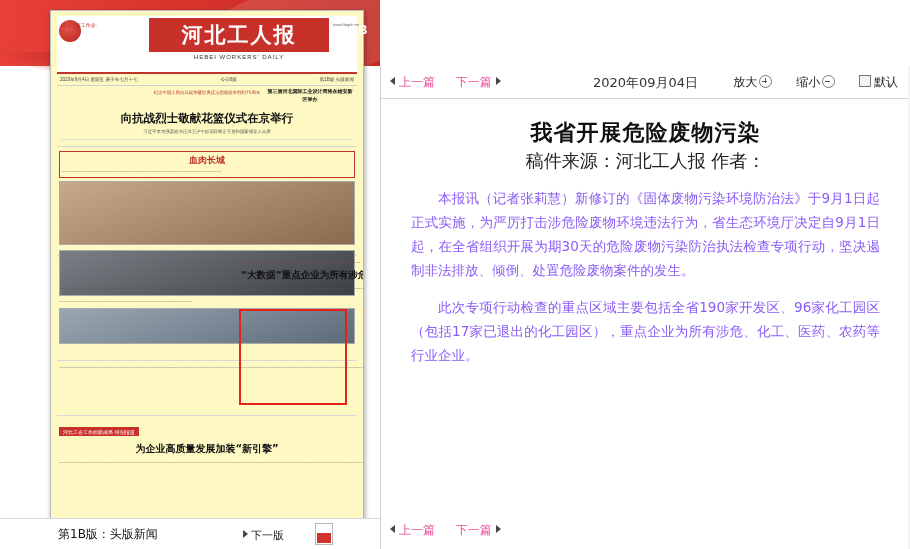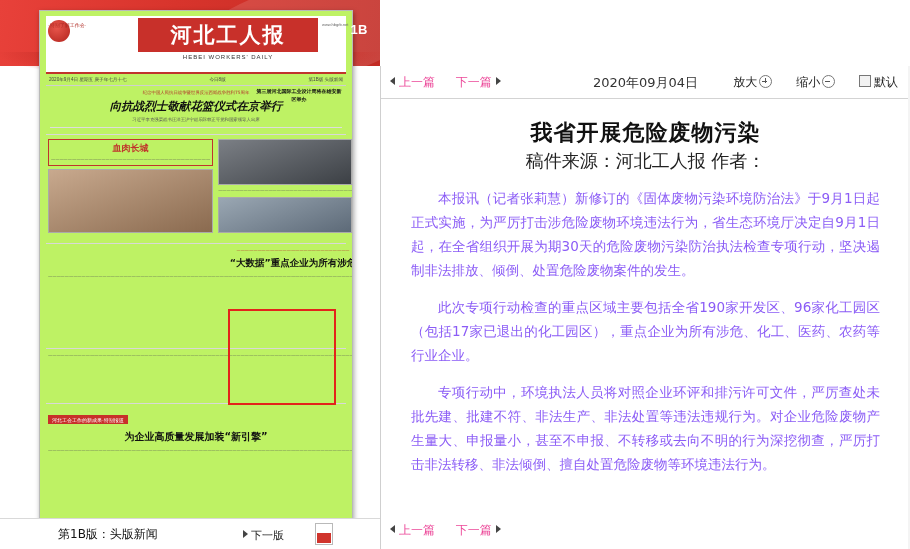--- a/index.html
+++ b/index.html
@@ -50,23 +50,23 @@
     right: 12px; top: 22px;
     color: #ffffff;
     font-size: 13px;
     font-weight: bold;
     letter-spacing: 0.5px;
   }
 
   
   .paper {
     position: absolute;
-    left: 39px; top: 10px;
+    left: 50px; top: 10px;
     width: 312px; height: 520px;
-    background: #bef264;
+    background: #fef9c3;
     border: 1px solid #b9b9b9;
     box-shadow: 1px 2px 5px rgba(0,0,0,0.35);
     overflow: hidden;
   }
   .paper-inner { position: absolute; left: 6px; top: 5px; width: 300px; height: 508px; }
 
   .masthead {
     position: relative;
     height: 56px;
     border-bottom: 2px solid #c0342c;
@@ -364,30 +364,30 @@
         </div>
 
         <div class="dateline">
           <span>2020年9月4日 星期五 庚子年七月十七</span>
           <span>今日8版</span>
           <span>第1B版 头版新闻</span>
         </div>
 
         <div style="padding:4px 4px 3px 4px; border-bottom:1px solid #d8d8d8;">
           <div class="tiny" style="text-align:center; color:#b3332b; font-size:4.4px;">纪念中国人民抗日战争暨世界反法西斯战争胜利75周年</div>
-          <div class="headline-black" style="font-size:11.5px; margin-top:3px;font-style:italic;">向抗战烈士敬献花篮仪式在京举行</div>
+          <div class="headline-black" style="font-size:11.5px; margin-top:15px;">向抗战烈士敬献花篮仪式在京举行</div>
           <div class="tiny" style="text-align:center; margin-top:3px; font-size:4.4px;">习近平李克强栗战书汪洋王沪宁赵乐际韩正等党和国家领导人出席</div>
           <div class="rule-thin"></div>
         </div>
 
         <div style="position:absolute; right:4px; top:72px; width:86px;">
           <div class="headline-black" style="font-size:5px; line-height:1.5;">第三届河北国际工业设计周将在雄安新区举办</div>
         </div>
 
-        <div class="news-row" style="height:100px;">
+        <div class="news-row" style="height:100px;flex-direction:column;">
           <div class="col" style="flex:1.25;">
             <div class="box-red" style="padding:2px;">
               <div class="headline-red" style="font-size:9px;">血肉长城</div>
               <div class="tiny" style="margin-top:2px;">——————————————————————————————————————</div>
             </div>
             <div class="photo warm" style="height:62px; margin-top:3px;"></div>
           </div>
           <div class="col" style="flex:1;">
             <div class="photo dark" style="height:44px;"></div>
             <div class="tiny" style="margin-top:3px;">————————————————————————————————</div>
@@ -461,21 +461,20 @@
     <div class="article">
       <div class="art-title">
         <div>我省开展危险废物污染</div>
       </div>
 
       <div class="art-meta">稿件来源：河北工人报  作者：</div>
 
       <div class="art-body">
         <p>本报讯（记者张莉慧）新修订的《固体废物污染环境防治法》于9月1日起正式实施，为严厉打击涉危险废物环境违法行为，省生态环境厅决定自9月1日起，在全省组织开展为期30天的危险废物污染防治执法检查专项行动，坚决遏制非法排放、倾倒、处置危险废物案件的发生。</p>
         <p>此次专项行动检查的重点区域主要包括全省190家开发区、96家化工园区（包括17家已退出的化工园区），重点企业为所有涉危、化工、医药、农药等行业企业。</p>
-        <p>专项行动中，环境执法人员将对照企业环评和排污许可文件，严厉查处未批先建、批建不符、非法生产、非法处置等违法违规行为。对企业危险废物产生量大、申报量小，甚至不申报、不转移或去向不明的行为深挖彻查，严厉打击非法转移、非法倾倒、擅自处置危险废物等环境违法行为。</p>
 
       </div>
     </div>
 
     <div class="bottom-nav">
       <div class="nav-left">
         <span><span class="tri-l"></span><span>上一篇</span></span>
         <span class="nav-sep"></span>
         <span><span>下一篇</span><span class="tri-r"></span></span>
       </div>

